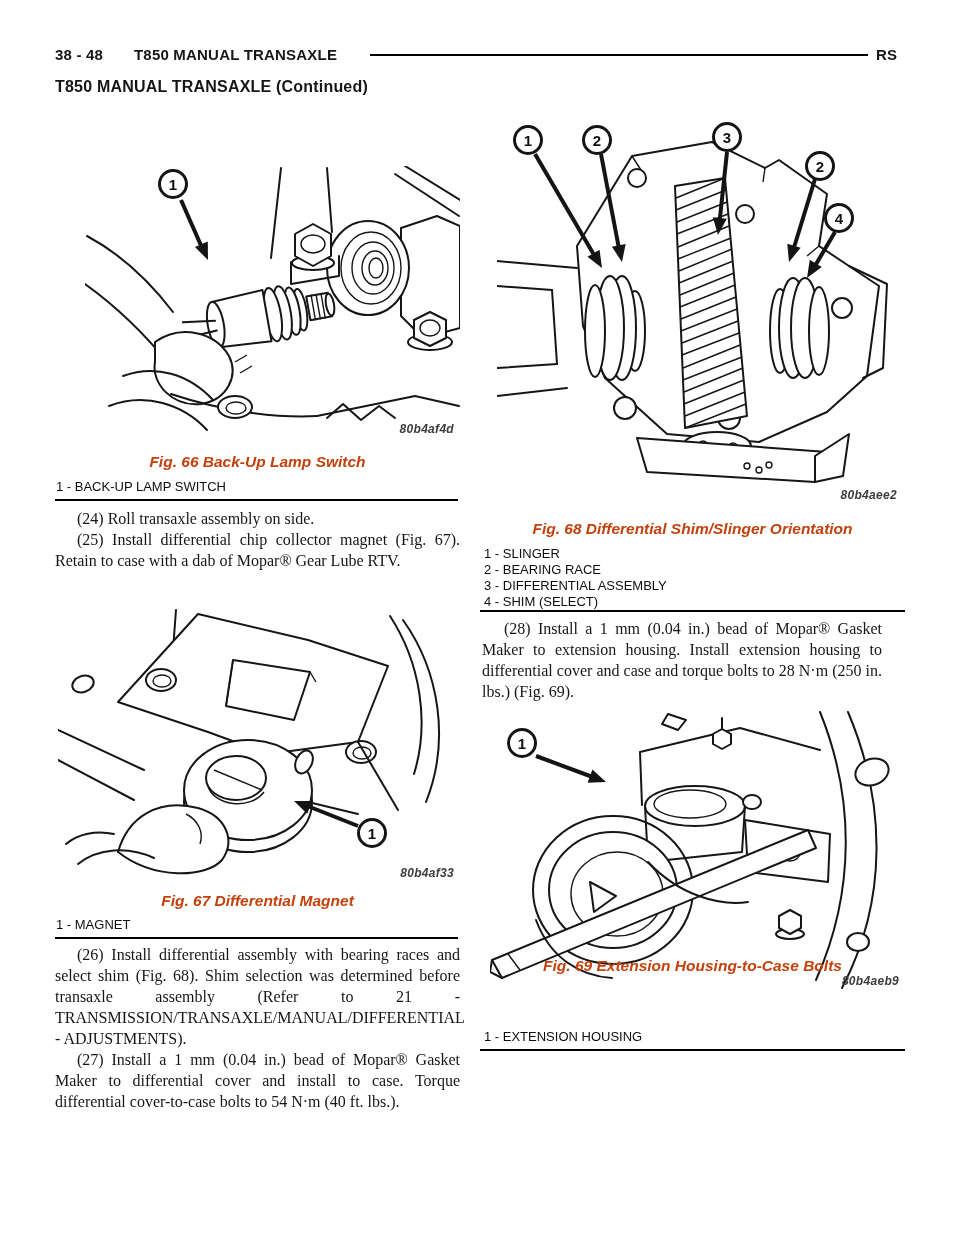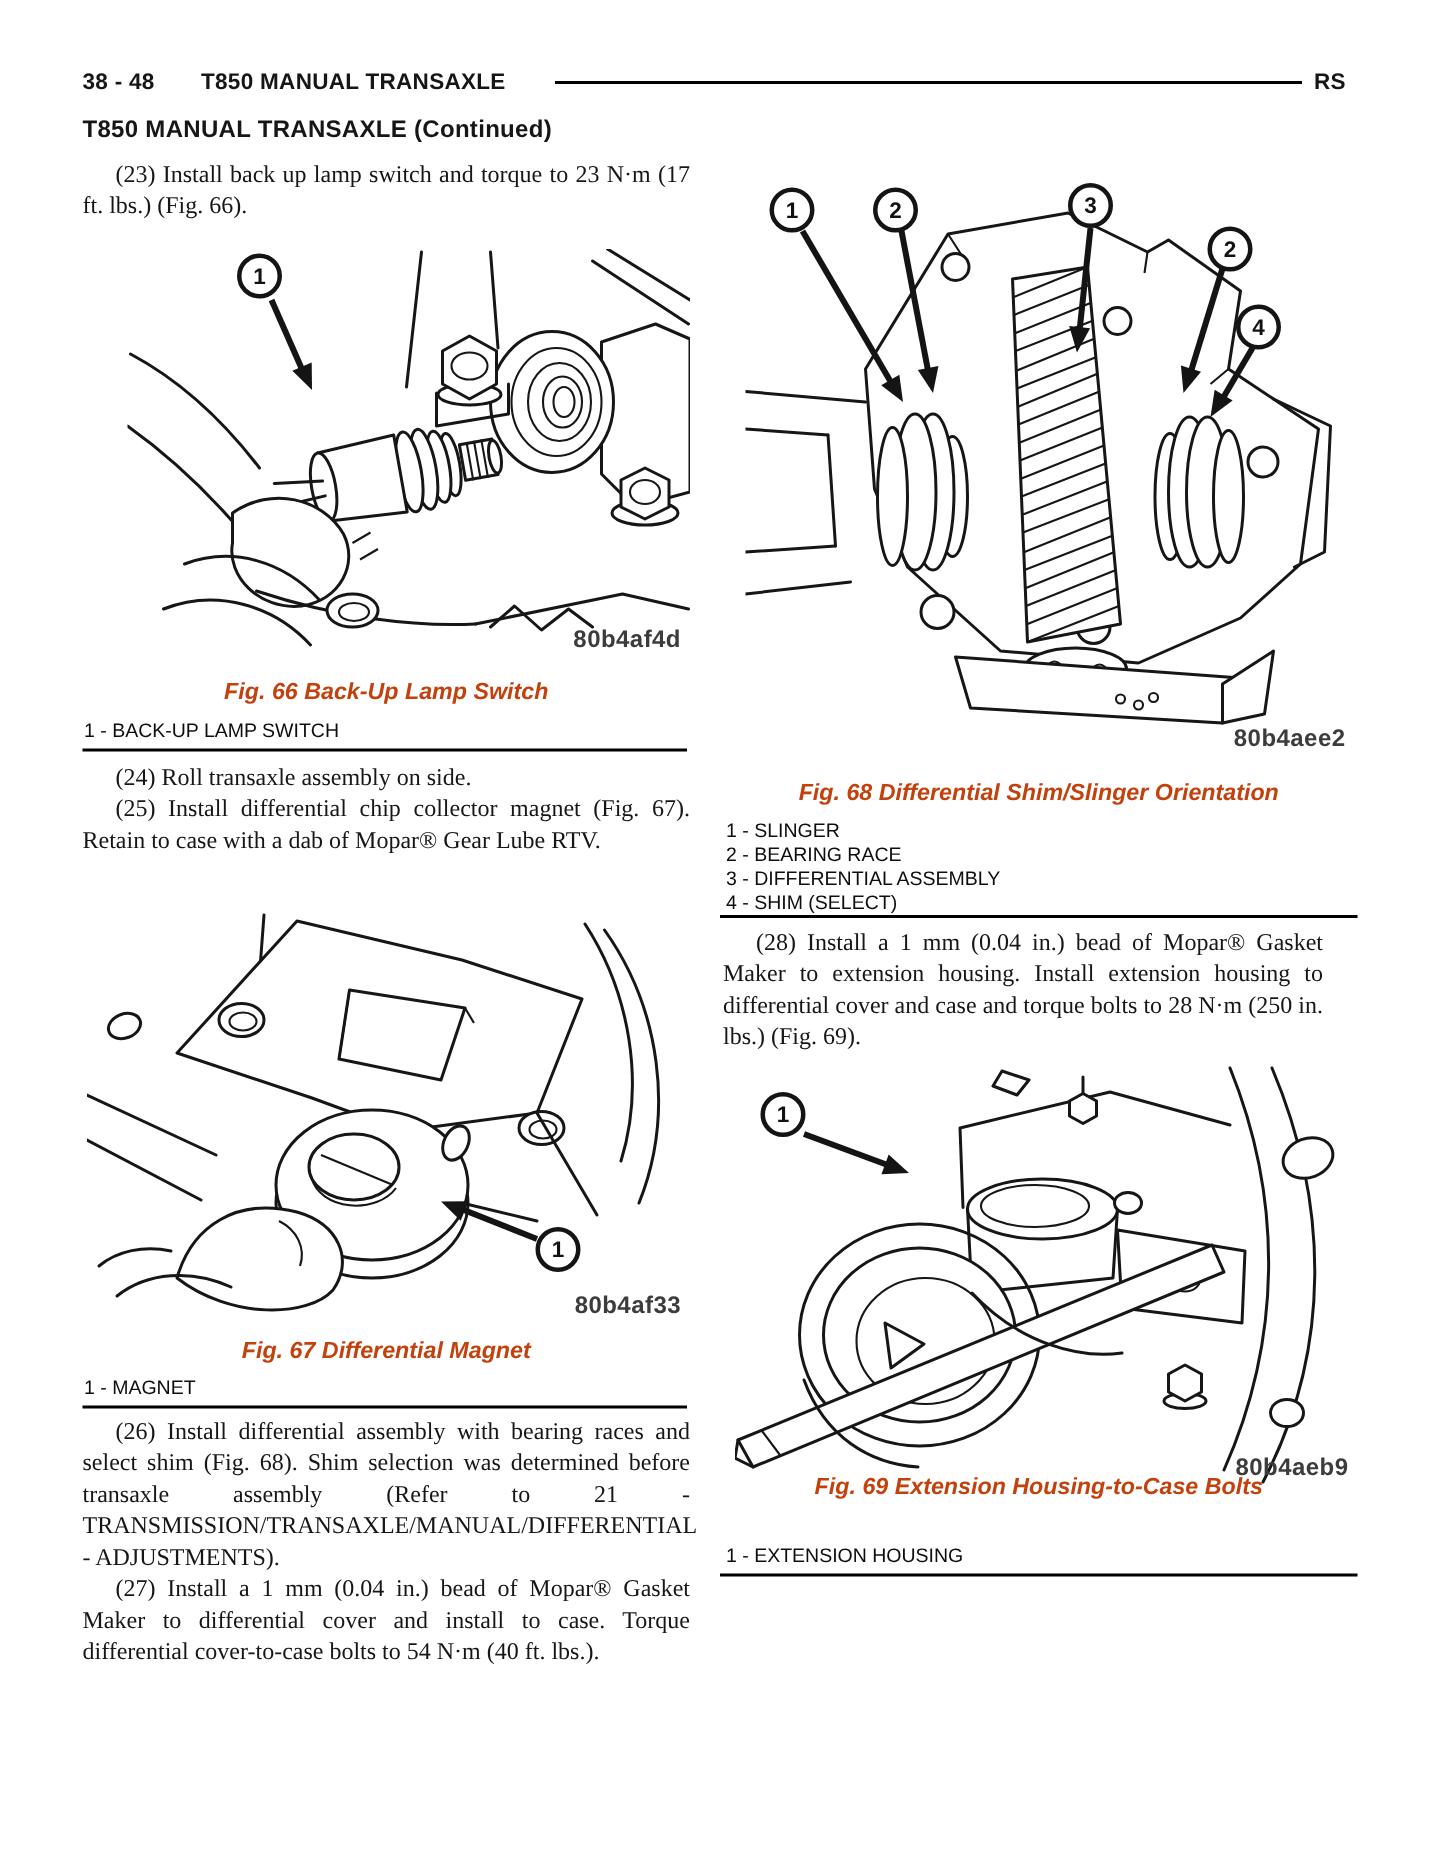--- a/index.html
+++ b/index.html
@@ -10,21 +10,21 @@
   .hdr-rule{position:absolute;height:2px;background:#000;}
   .cont-title{position:absolute;font-family:"Liberation Sans",sans-serif;font-weight:bold;font-size:16px;letter-spacing:0.2px;text-align:right;}
   .textblock{position:absolute;font-size:16px;line-height:21px;text-align:justify;}
   .textblock p{margin:0;text-indent:22px;}
   .figure{position:absolute;}
   .figure svg{position:absolute;left:0;top:0;}
   .callout{position:absolute;width:30px;height:30px;border:3px solid #141414;border-radius:50%;
            background:#fff;box-sizing:border-box;display:flex;align-items:center;justify-content:center;
            font-family:"Liberation Sans",sans-serif;font-weight:bold;font-size:15px;color:#111;z-index:3;}
   .figcode{position:absolute;right:6px;bottom:2px;font-family:"Liberation Sans",sans-serif;
-           font-weight:bold;font-size:16px;color:#3c3c3c;letter-spacing:0.3px;}
+           font-weight:bold;font-size:12px;color:#3c3c3c;letter-spacing:0.3px;font-style:italic;}
   .caption{position:absolute;font-family:"Liberation Sans",sans-serif;font-weight:bold;font-style:italic;
            font-size:15.5px;text-align:center;color:#c2410c;}
   .legend{position:absolute;font-family:"Liberation Sans",sans-serif;font-size:13px;color:#0d0d0d;line-height:15px;}
   .legend div{margin-bottom:1px;}
   .rule{position:absolute;height:2px;background:#000;}
   .site-mark{position:absolute;font-family:"Liberation Sans",sans-serif;font-size:27px;color:#8f8f8f;letter-spacing:0.5px;margin-top:40px;}
   svg .ln{stroke:#161616;stroke-width:2;fill:none;stroke-linecap:round;stroke-linejoin:round;}
   svg .fw{stroke:#161616;stroke-width:2;fill:#fff;stroke-linecap:round;stroke-linejoin:round;}
   svg .thin{stroke:#161616;stroke-width:1.4;fill:none;}
   svg .leader{stroke:#141414;stroke-width:4;fill:none;}
@@ -34,23 +34,20 @@
 <body>
 
 <div id="page">
 
   <div class="abs hdr" style="left:55px;top:46px">38 - 48</div>
   <div class="abs hdr" style="left:134px;top:46px">T850 MANUAL TRANSAXLE</div>
   <div class="hdr-rule" style="left:370px;top:54px;width:498px"></div>
   <div class="abs hdr" style="left:876px;top:46px">RS</div>
   <div class="cont-title" style="left:55px;top:78px">T850 MANUAL TRANSAXLE (Continued)</div>
 
-  <div class="textblock" style="left:55px;top:106px;width:405px">
-    <p>(23) Install back up lamp switch and torque to 23 N·m (17 ft. lbs.) (Fig. 66).</p>
-  </div>
 
   <div class="figure" style="left:85px;top:166px;width:375px;height:272px">
     <svg viewBox="0 0 375 272" width="375" height="272">
       <g>
         <path class="ln" d="M196,2 L186,92"></path>
         <path class="ln" d="M242,2 L247,66"></path>
         <path class="ln" d="M310,8 L374,50"></path>
         <path class="ln" d="M320,0 L375,34"></path>
         <path class="fw" d="M316,62 L352,50 L375,60 L375,162 L338,172 L316,150 Z"></path>
         <ellipse class="fw" cx="283" cy="102" rx="41" ry="47"></ellipse>
@@ -244,21 +241,21 @@
         <path class="fw" d="M300,200 L311,206 L311,218 L300,224 L289,218 L289,206 Z"></path>
         <path class="ln" d="M158,152 C190,186 230,196 258,192"></path>
         <path class="ln" d="M46,210 C60,248 90,266 122,268"></path>
         <line class="leader" x1="46" y1="46" x2="108" y2="69"></line>
         <polygon class="ah" points="0,0 -17,-7 -17,7" transform="translate(116,72) rotate(20)"></polygon>
       </g>
     </svg>
     <div class="callout" style="left:17px;top:18px">1</div>
     <div class="figcode">80b4aeb9</div>
   </div>
-  <div class="caption" style="left:480px;top:983px;width:425px">Fig. 69 Extension Housing-to-Case Bolts</div>
+  <div class="caption" style="left:480px;top:957px;width:425px">Fig. 69 Extension Housing-to-Case Bolts</div>
   <div class="legend" style="left:484px;top:1029px;width:420px">
     <div>1 - EXTENSION HOUSING</div>
   </div>
   <div class="rule" style="left:480px;top:1049px;width:425px"></div>
 
   <div class="site-mark" style="left:682px;top:1204px">carmanualsonline.info</div>
 
 </div>
 
 </body></html>

